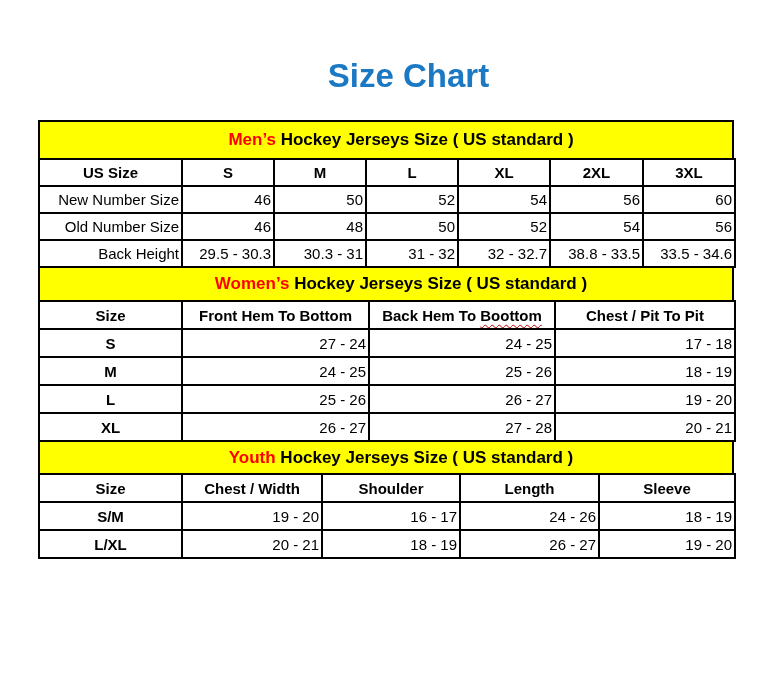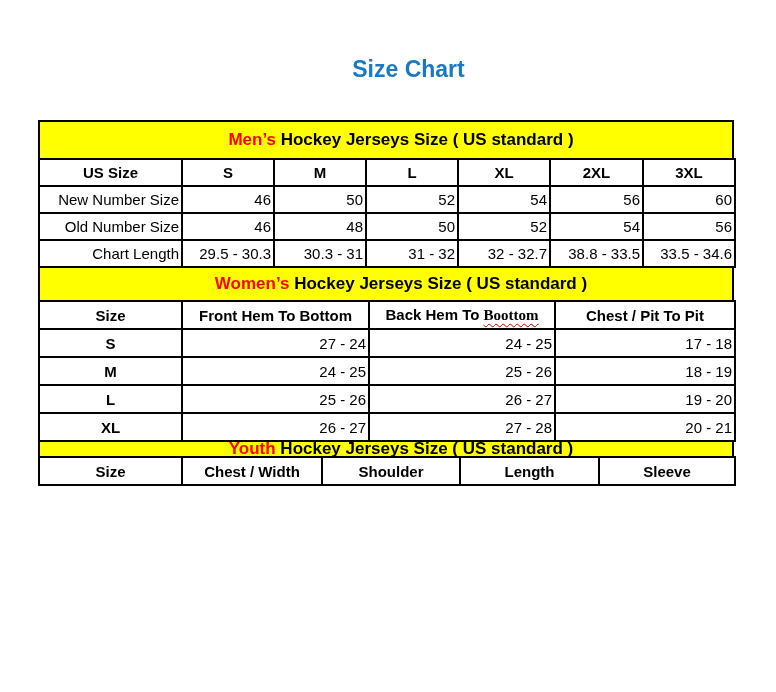--- a/index.html
+++ b/index.html
@@ -8,21 +8,21 @@
     background: #ffffff;
     width: 776px;
     height: 692px;
     overflow: hidden;
     font-family: "Liberation Sans", sans-serif;
   }
   .title {
     margin: 56px 0 0 0;
     text-align: center;
     color: #1b79c4;
-    font-size: 23px;
+    font-size: 33px;
     font-weight: bold;
     line-height: 1.2;
     padding-left: 41px;
   }
   .chart-wrap {
     position: absolute;
     left: 38px;
     top: 120px;
     width: 696px;
   }
@@ -36,21 +36,21 @@
     justify-content: center;
     font-weight: bold;
     font-size: 17px;
     color: #000;
     margin-top: -2px;
     padding-left: 30px;
   }
   .banner.first { margin-top: 0; }
   .banner-mens  { height: 40px; }
   .banner-womens{ height: 36px; align-items: center; }
-  .banner-youth { height: 18px; justify-content: center; }
+  .banner-youth { height: 35px; justify-content: center; }
   .red { color: #ff0000; white-space: pre; }
   .banner-rest { white-space: pre; }
   table.size-table {
     border-collapse: collapse;
     table-layout: fixed;
     width: 696px;
     margin-top: -2px;
     background: #ffffff;
   }
   table.size-table th,
@@ -68,21 +68,20 @@
   table.size-table td { font-weight: normal; text-align: right; }
   .mens-table tr    { height: 27px; }
   .womens-table tr  { height: 28px; }
   .youth-table tr   { height: 28px; }
   .squiggle {
     text-decoration: underline;
     text-decoration-style: wavy;
     text-decoration-color: #c00000;
     text-decoration-thickness: 1px;
     text-underline-offset: 3px;
-    font-family: Liberation Serif, serif;
   }
   .pre { white-space: pre; }
 </style>
 </head>
 <body>
 
 <h1 class="title">Size Chart</h1>
 
 <div class="chart-wrap">
 
@@ -122,21 +121,21 @@
       <tr>
         <td>Old Number Size</td>
         <td>46</td>
         <td>48</td>
         <td>50</td>
         <td>52</td>
         <td>54</td>
         <td>56</td>
       </tr>
       <tr>
-        <td>Chart Length</td>
+        <td>Back Height</td>
         <td>29.5 - 30.3</td>
         <td>30.3 - 31</td>
         <td>31 - 32</td>
         <td>32 - 32.7</td>
         <td>38.8 - 33.5</td>
         <td>33.5 - 34.6</td>
       </tr>
     </tbody>
   </table>
 
@@ -198,16 +197,30 @@
         <col style="width:136px">
     </colgroup>
     <tbody>
       <tr>
         <th>Size</th>
         <th>Chest / Width</th>
         <th>Shoulder</th>
         <th>Length</th>
         <th>Sleeve</th>
       </tr>
+      <tr>
+        <th>S/M</th>
+        <td>19 - 20</td>
+        <td>16 - 17</td>
+        <td>24 - 26</td>
+        <td>18 - 19</td>
+      </tr>
+      <tr>
+        <th>L/XL</th>
+        <td>20 - 21</td>
+        <td>18 - 19</td>
+        <td>26 - 27</td>
+        <td>19 - 20</td>
+      </tr>
     </tbody>
   </table>
 
 </div>
 
 </body></html>

